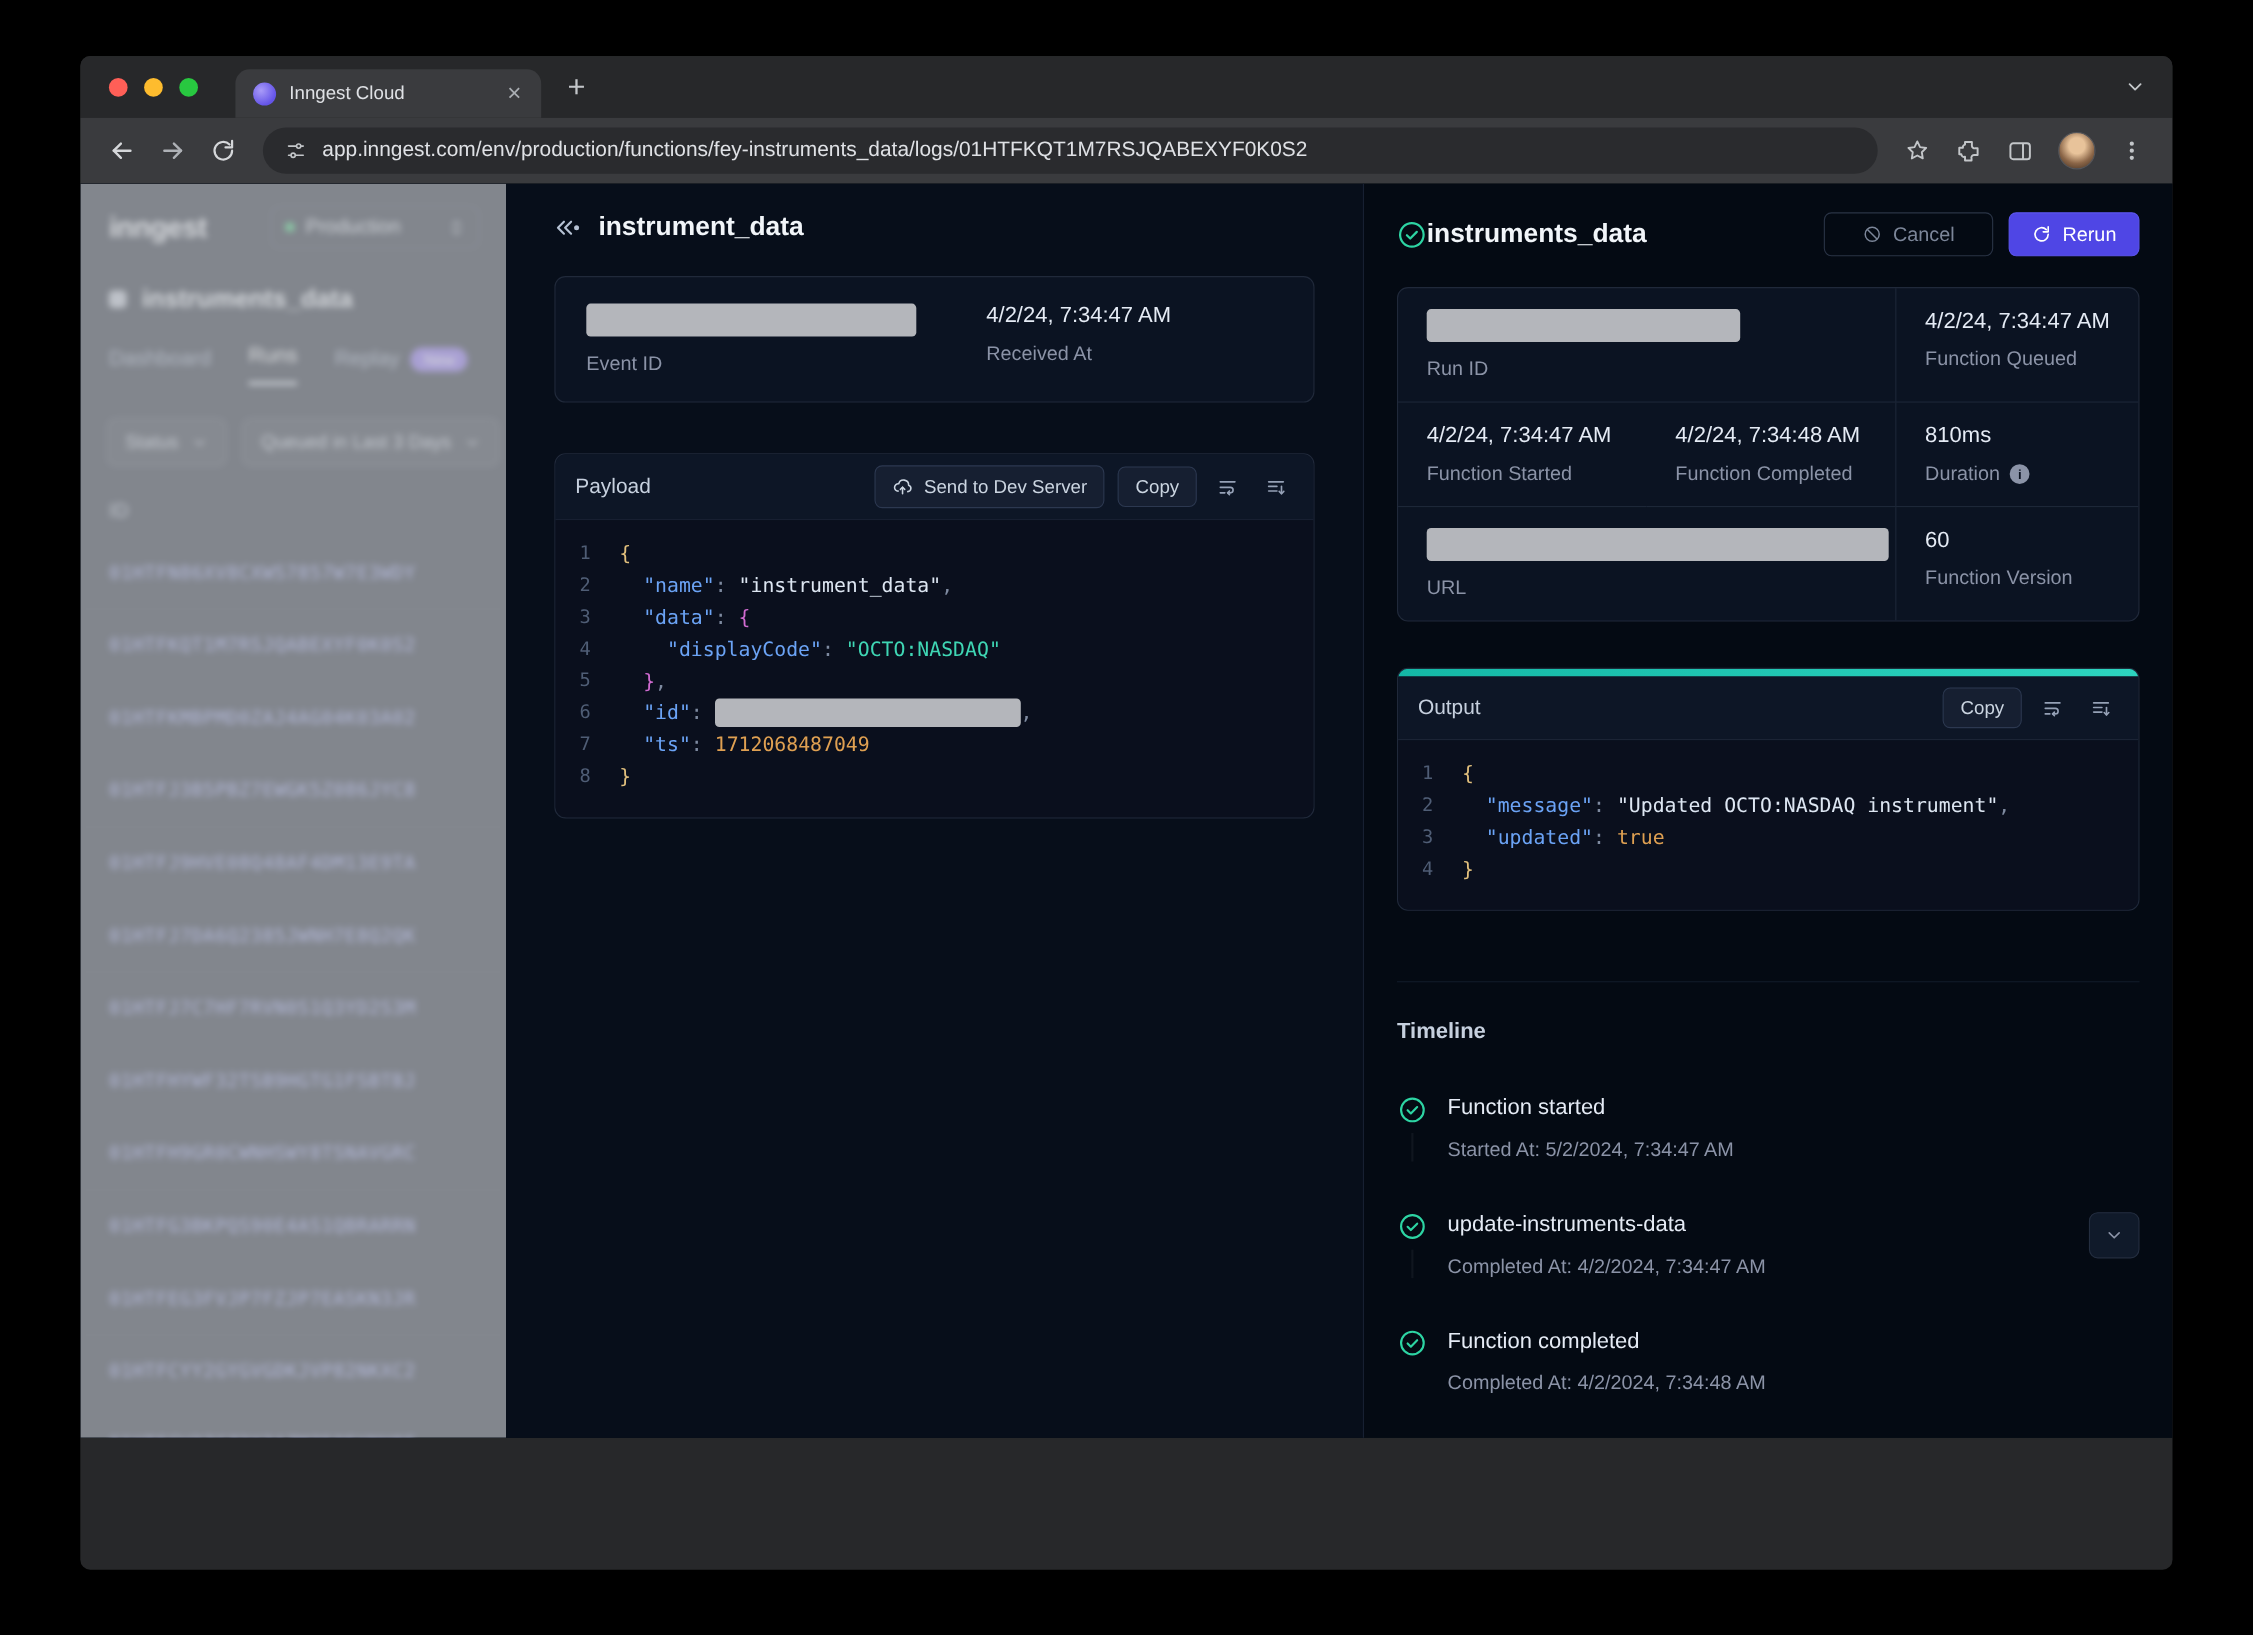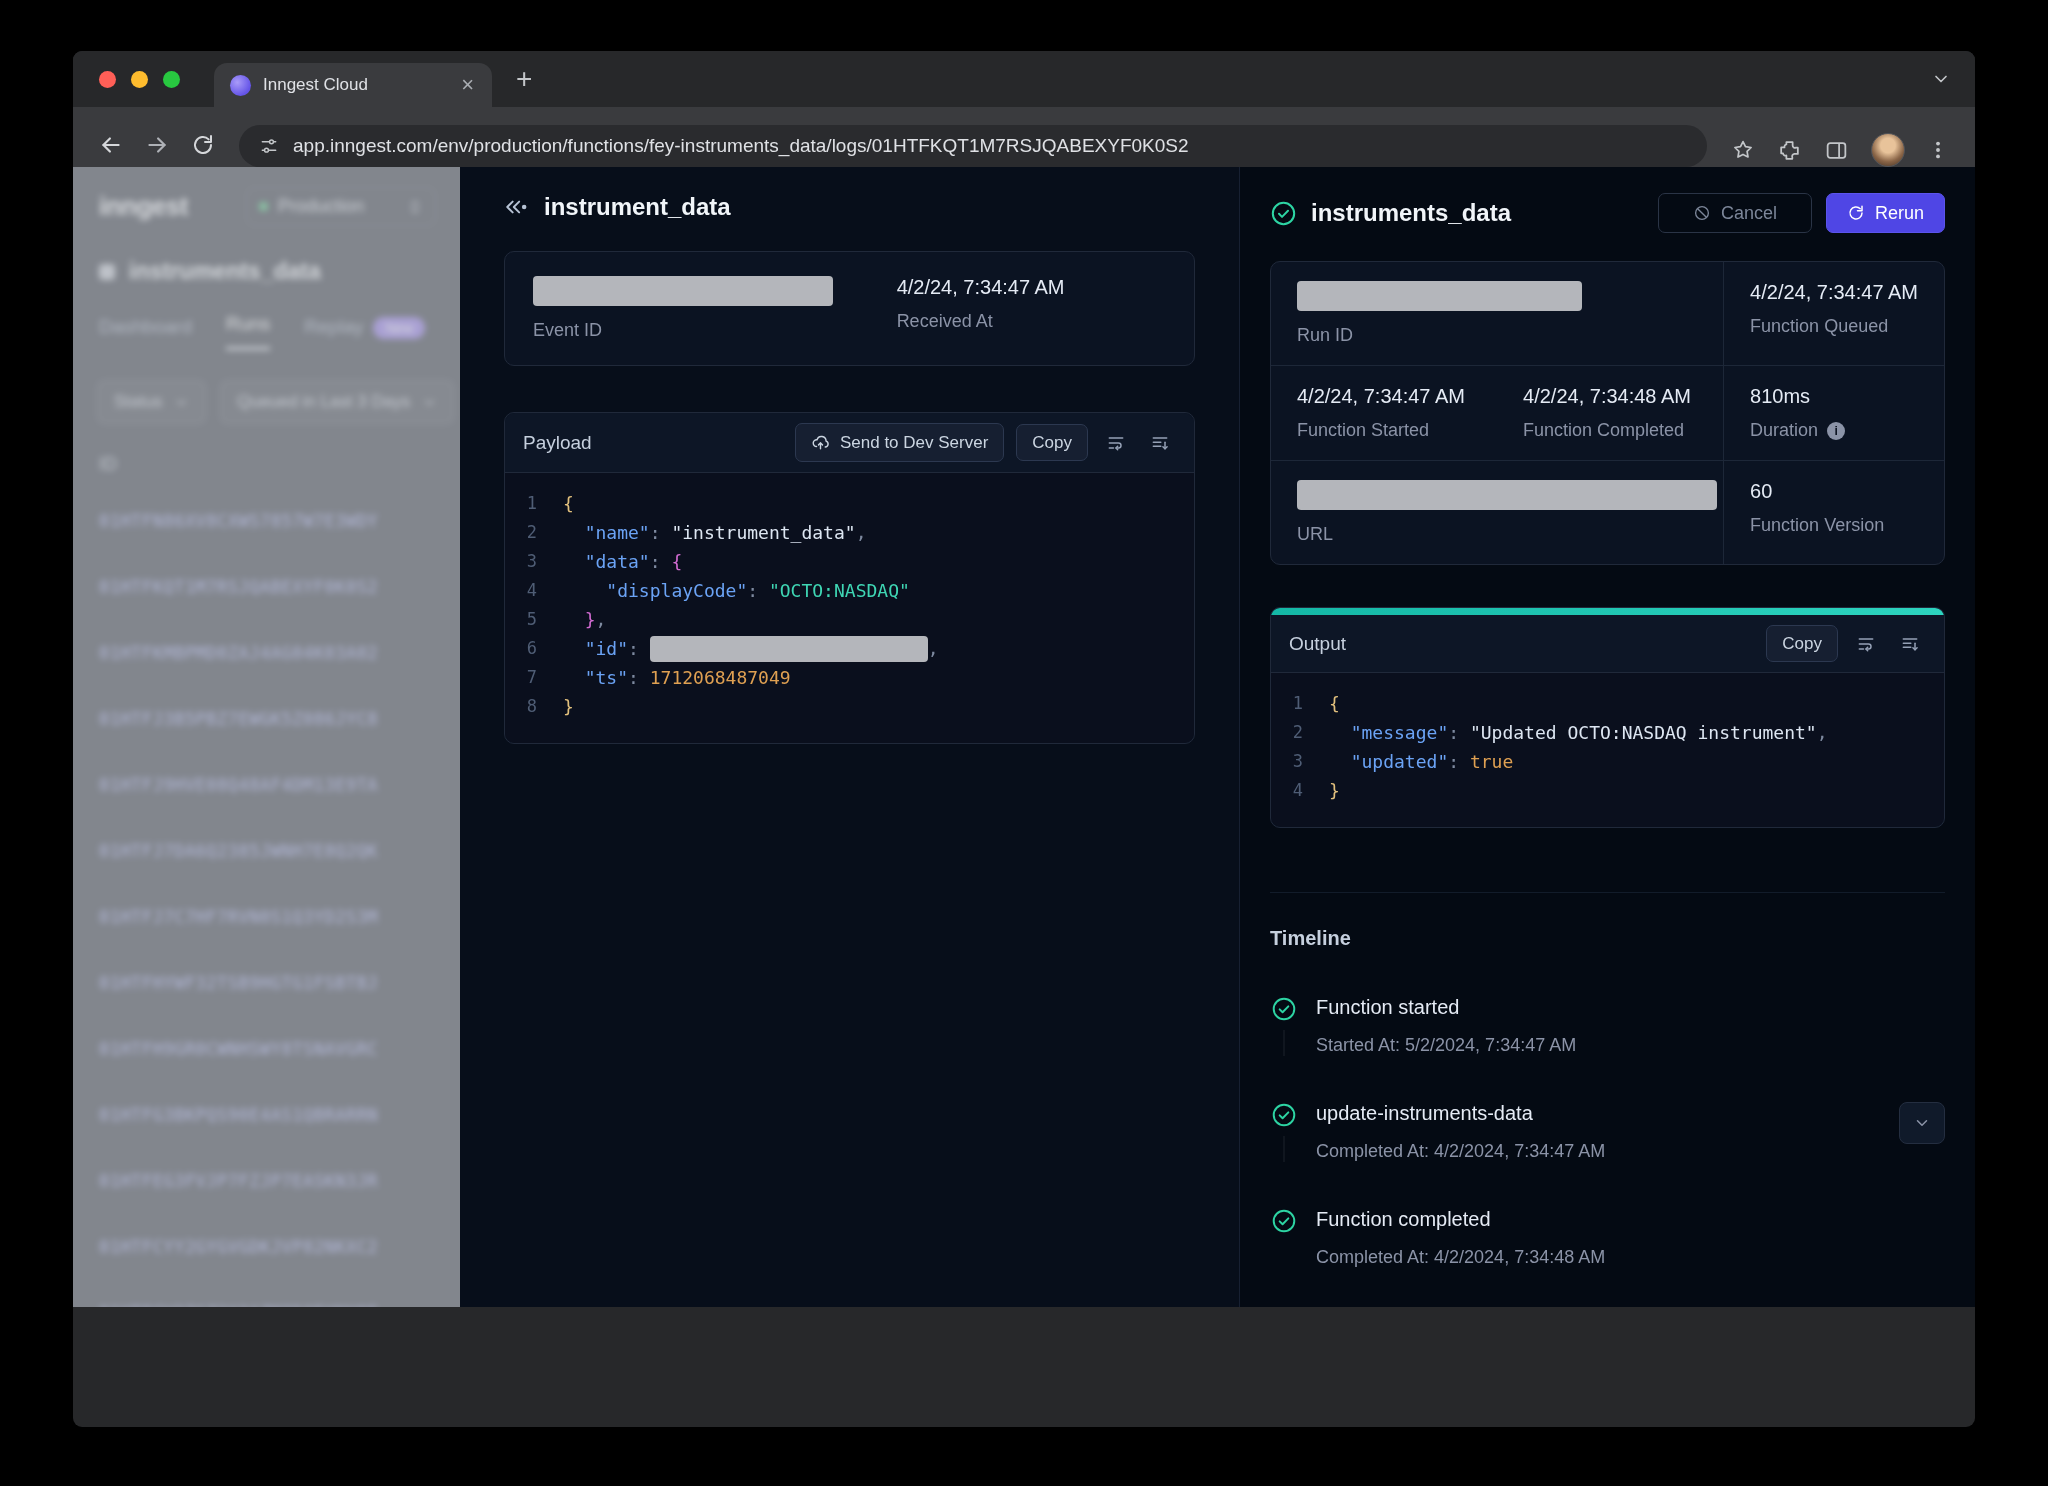--- a/index.html
+++ b/index.html
@@ -17,21 +17,21 @@
   .light.red{background:#ff5f57}.light.yellow{background:#febc2e}.light.green{background:#28c840}
   .tab{align-self:flex-end;height:44px;width:278px;background:#3a3b3e;border-radius:13px 13px 0 0;
        display:flex;align-items:center;gap:12px;padding:0 14px 0 16px}
   .favicon{width:21px;height:21px;border-radius:50%;flex-shrink:0;
            background:radial-gradient(circle at 35% 35%,#a99bf8,#6454e8 70%)}
   .tab-title{flex:1;font-size:17px;color:#dfe1e5;white-space:nowrap;overflow:hidden}
   .tab-close{color:#a9adb2;font-size:22px;line-height:1;padding:2px 4px}
   .newtab{margin-left:16px;font-size:28px;color:#c3c6c9;line-height:1;padding:2px 8px}
   .tabsearch{position:absolute;right:24px;top:50%;transform:translateY(-50%);display:flex}
 
-  .toolbar{height:60px;background:#3a3b3e;display:flex;align-items:flex-end;padding:0 16px;gap:2px}
+  .toolbar{height:60px;background:#3a3b3e;display:flex;align-items:center;padding:0 16px;gap:2px}
   .navbtn{width:44px;height:44px;border-radius:50%;display:flex;align-items:center;justify-content:center;flex-shrink:0}
   .omnibox{flex:1;min-width:0;height:42px;background:#2a2b2e;border-radius:21px;display:flex;align-items:center;
            gap:14px;padding:0 20px;margin:0 12px}
   .url{font-size:19px;color:#dfe1e5;white-space:nowrap;overflow:hidden;text-overflow:ellipsis}
   .tool-icons{display:flex;align-items:center;gap:22px;padding:0 10px;flex-shrink:0}
   .avatar{width:34px;height:34px;border-radius:50%;
           background:radial-gradient(circle at 50% 36%,#e8c39a 0 28%,#8a6547 62%,#3a2b20 100%);
           border:1px solid #55565a}
 
   
@@ -93,21 +93,21 @@
 
   
   .event-panel{width:780px;flex-shrink:0;background:#070e1a;border-right:1px solid #172032;padding:26px 44px;overflow:hidden}
   .panel-head{display:flex;align-items:center;gap:14px}
   .event-meta{margin-top:30px;display:grid;grid-template-columns:1.35fr 1fr;padding:24px 28px}
   .payload-card{margin-top:46px}
 
   
   .run-panel{flex:1;min-width:0;background:#040a13;padding:26px 30px;overflow:hidden}
   .run-head{display:flex;align-items:center;justify-content:space-between}
-  .run-head-left{display:flex;align-items:center;gap:14px}
+  .run-head-left{display:flex;align-items:center;}
   .run-head-actions{display:flex;align-items:center;gap:14px}
   .btn-cancel{background:transparent;border:1px solid #2a3446;color:#7c8699;padding:10px 34px;font-size:18px}
   .btn-rerun{background:#4f46e5;border:1px solid #5b54ec;color:#fff;padding:10px 20px;font-size:18px}
   .run-meta{margin-top:28px;display:grid;grid-template-columns:1.05fr 1.05fr .9fr}
   .cell{padding:19px 26px;border-bottom:1px solid #1d2738}
   .cell.span2{grid-column:1 / span 2}
   .cell.col3{border-left:1px solid #1d2738}
   .cell.lastrow{border-bottom:none}
   .info-i{width:18px;height:18px;border-radius:50%;background:#8b93a7;color:#0b1220;font-size:12px;font-weight:700;
           display:inline-flex;align-items:center;justify-content:center;margin-left:9px;font-style:normal}

